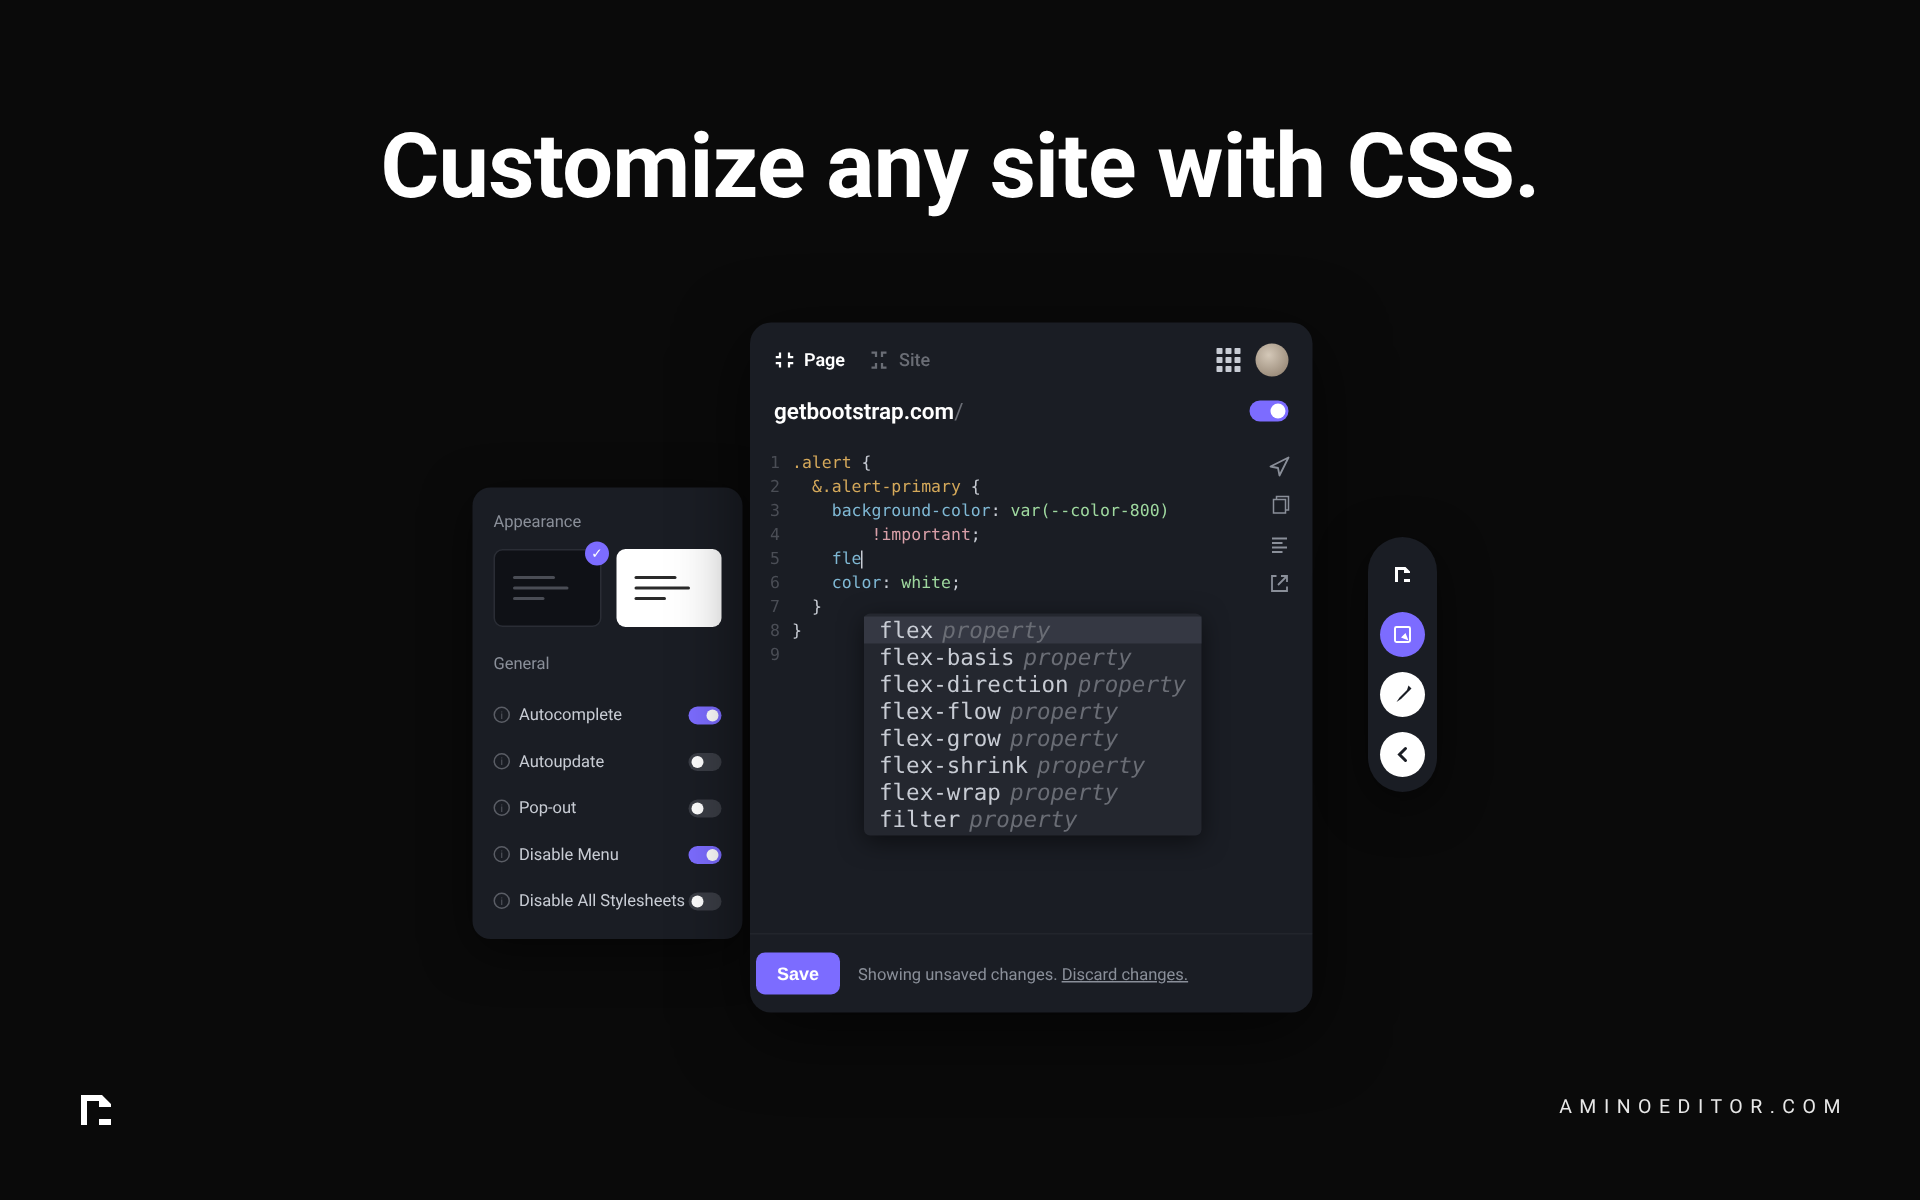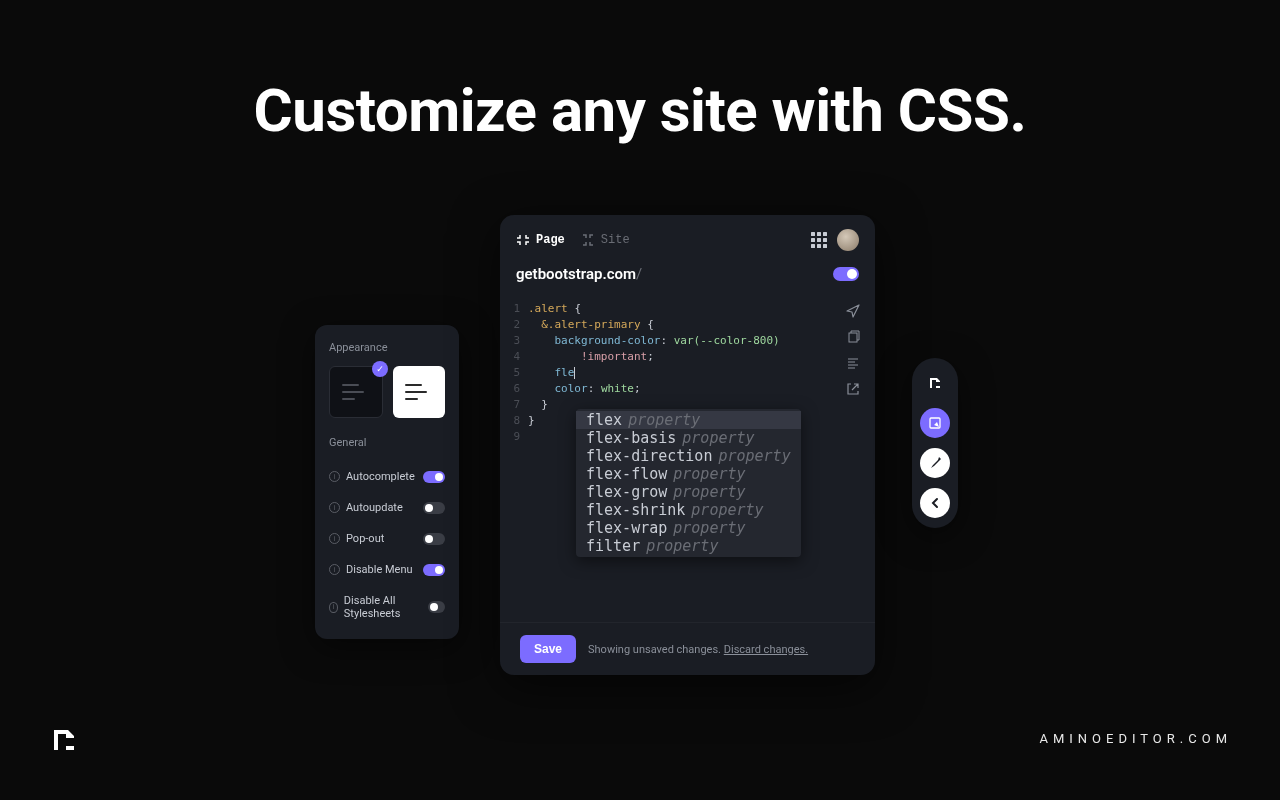--- a/index.html
+++ b/index.html
@@ -19,21 +19,21 @@
   font-size: 60px;
   font-weight: 700;
   letter-spacing: -0.5px;
   white-space: nowrap;
 }
 
 .settings-panel {
   position: absolute;
   left: 315px;
   top: 325px;
-  width: 144px;
+  width: 180px;
   background: #1a1d24;
   border-radius: 12px;
   padding: 16px 14px 10px;
   box-shadow: 0 8px 32px rgba(0,0,0,0.5);
 }
 .settings-section-label {
   font-size: 11px;
   color: #8a8f99;
   margin-bottom: 12px;
 }
@@ -118,21 +118,20 @@
   border-radius: 14px;
   box-shadow: 0 12px 48px rgba(0,0,0,0.6);
   display: flex;
   flex-direction: column;
 }
 .editor-header {
   display: flex;
   align-items: center;
   justify-content: space-between;
   padding: 14px 16px;
-  font-family: Liberation Mono, monospace;
 }
 .scope-tabs { display: flex; gap: 16px; align-items: center; }
 .scope-tab { display: flex; align-items: center; gap: 6px; font-size: 12px; font-weight: 600; cursor: pointer; }
 .scope-tab.inactive { color: #6a6d75; font-weight: 500; }
 .scope-icon { width: 14px; height: 14px; display: inline-flex; align-items: center; justify-content: center; }
 .header-right { display: flex; align-items: center; gap: 10px; }
 .grid-icon {
   width: 16px; height: 16px;
   display: grid; grid-template-columns: repeat(3,1fr); grid-template-rows: repeat(3,1fr);
   gap: 1.5px; cursor: pointer;
@@ -217,21 +216,21 @@
 .side-icons .sicon {
   width: 16px; height: 16px;
   color: #8a8f99;
   cursor: pointer;
   display: flex; align-items: center; justify-content: center;
 }
 .editor-footer {
   display: flex;
   align-items: center;
   gap: 12px;
-  padding: 12px 20px;
+  padding: 12px 4px;
   border-top: 1px solid rgba(255,255,255,0.04);
 }
 .save-btn {
   background: #7c6cff;
   color: #fff;
   border: none;
   border-radius: 6px;
   padding: 7px 14px;
   font-size: 12px;
   font-weight: 600;

